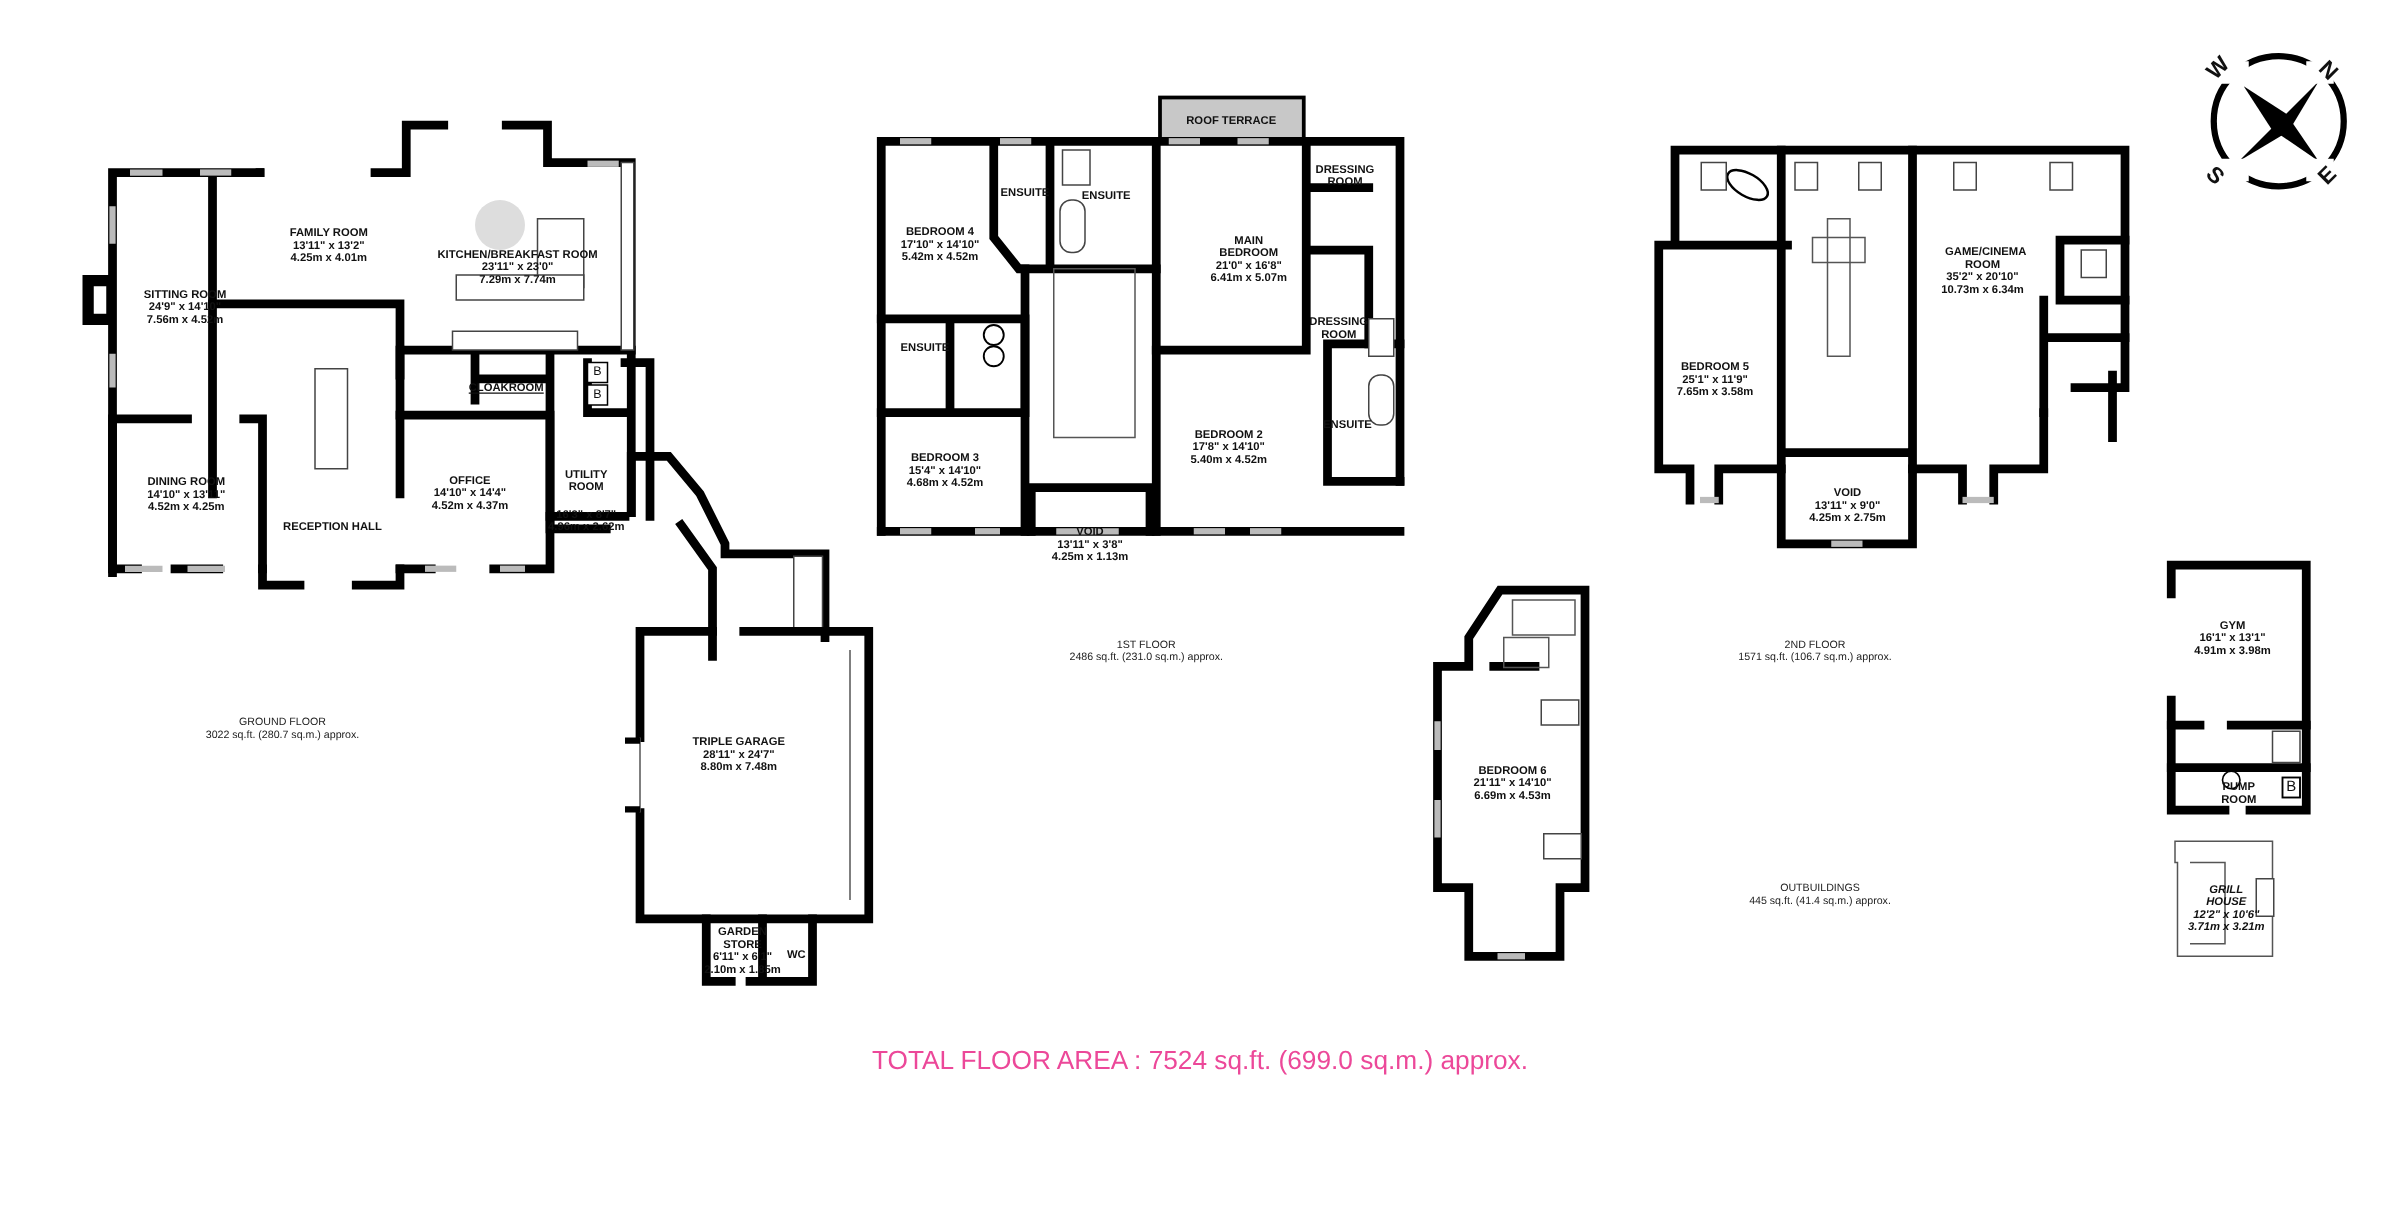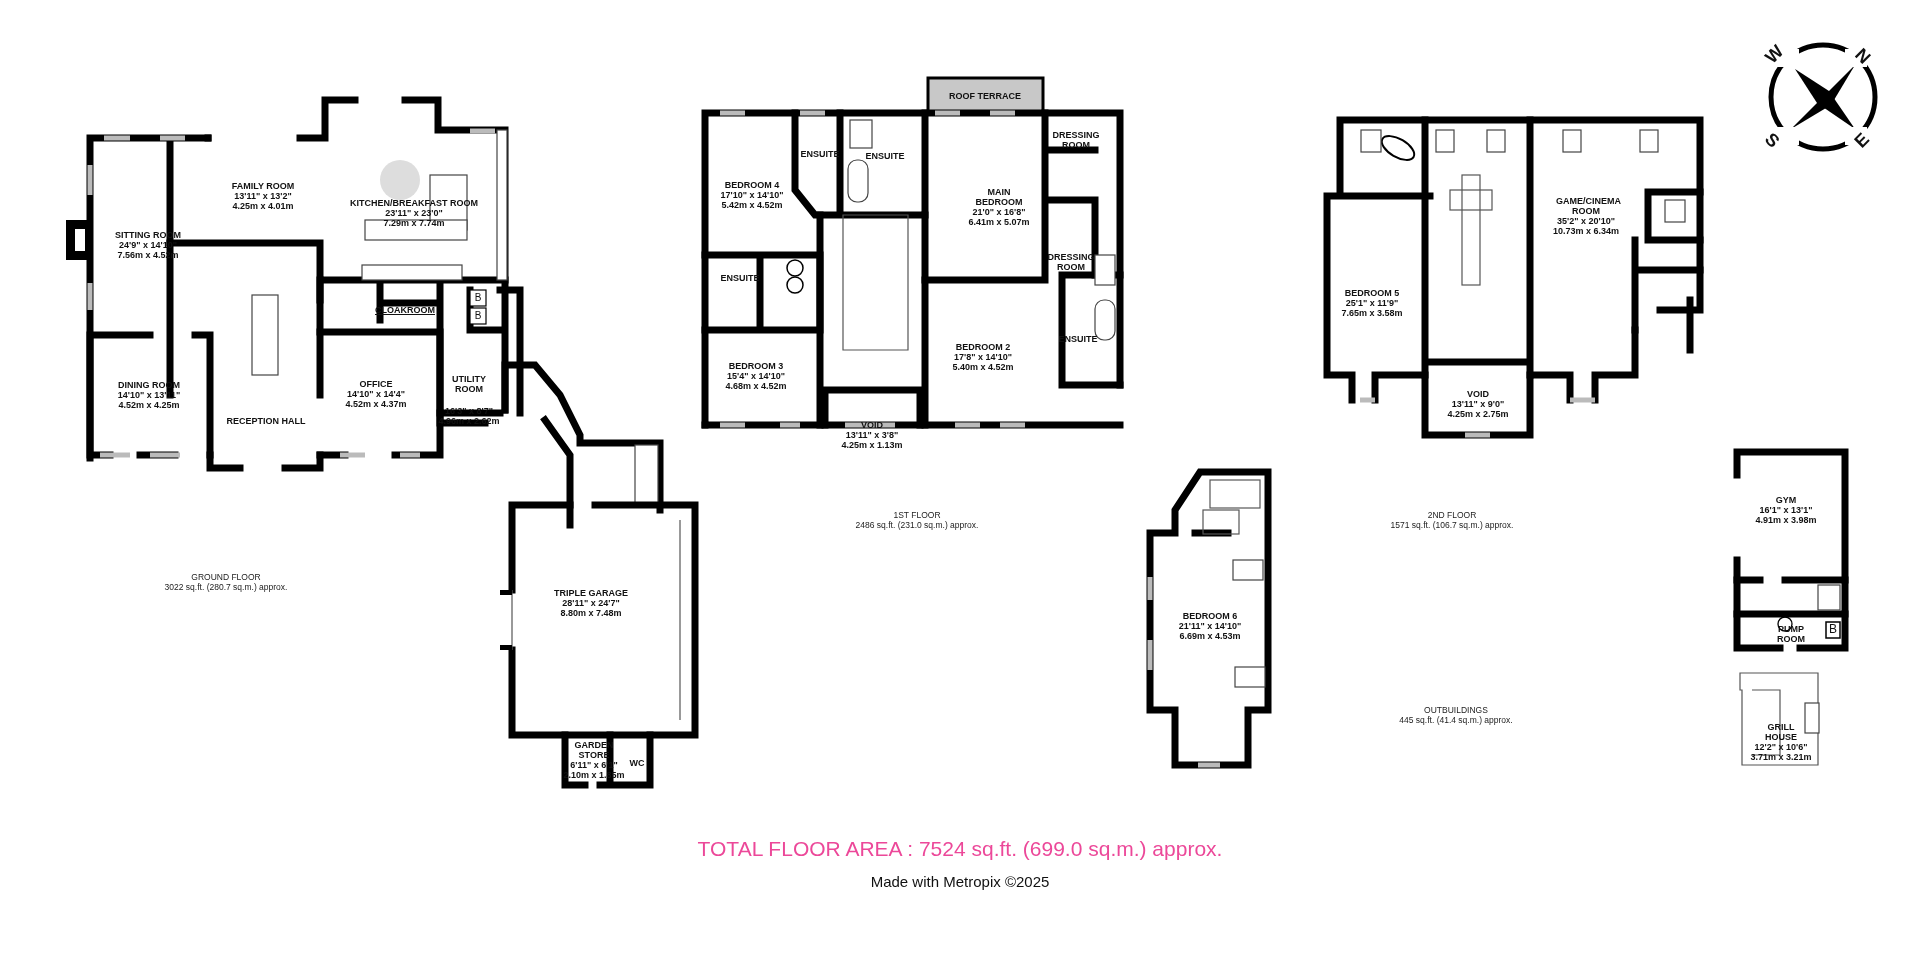--- a/index.html
+++ b/index.html
@@ -292,27 +292,26 @@
 </div>
 
 <div class="label" style="left:1786px;top:495px;">
   <div>GYM</div>
   <div>16'1"  x 13'1"</div>
   <div>4.91m  x 3.98m</div>
 </div>
 <div class="label" style="left:1791px;top:624px;">
   <div style="white-space:normal;width:40px;margin:0 auto;">PUMP ROOM</div>
 </div>
-<div class="label" style="left:1781px;top:722px;">
+<div class="label" style="left:1781px;top:706px;font-style:italic;">
   <div style="white-space:normal;width:40px;margin:0 auto;">GRILL HOUSE</div>
   <div>12'2"  x 10'6"</div>
   <div>3.71m  x 3.21m</div>
 </div>
 <div class="label" style="left:1833px;top:624px;font-weight:normal;font-size:12px;">B</div>
 <div class="floorcap" style="left:1456px;top:705px;">
   <div>OUTBUILDINGS</div>
   <div>445 sq.ft. (41.4 sq.m.) approx.</div>
 </div>
 
 <div class="footer total">TOTAL FLOOR AREA : 7524 sq.ft. (699.0 sq.m.) approx.</div>
 <div class="footer note">
-  <div>Made with Metropix ©2025</div>
 </div>
 
 </body></html>

